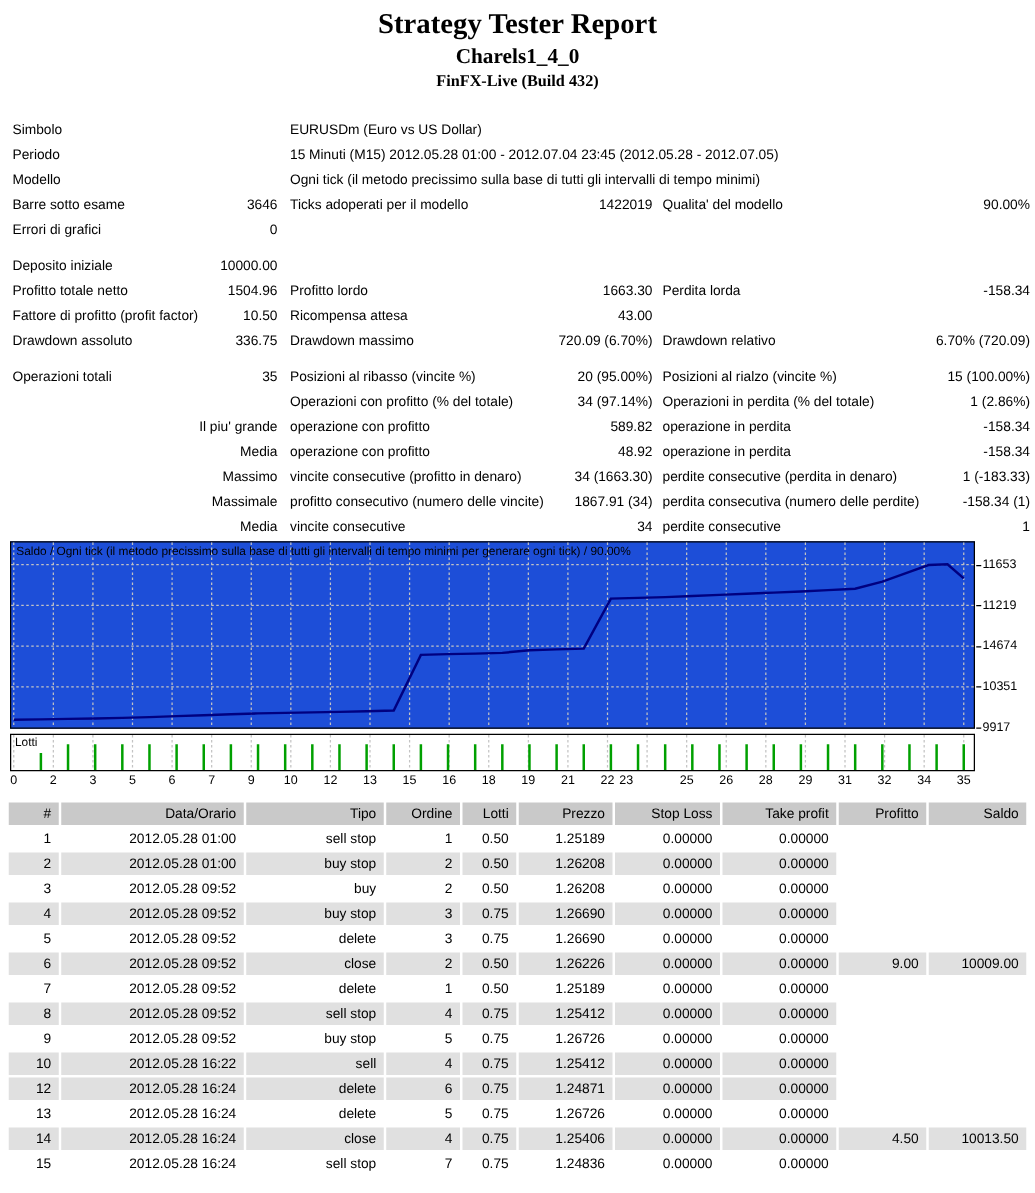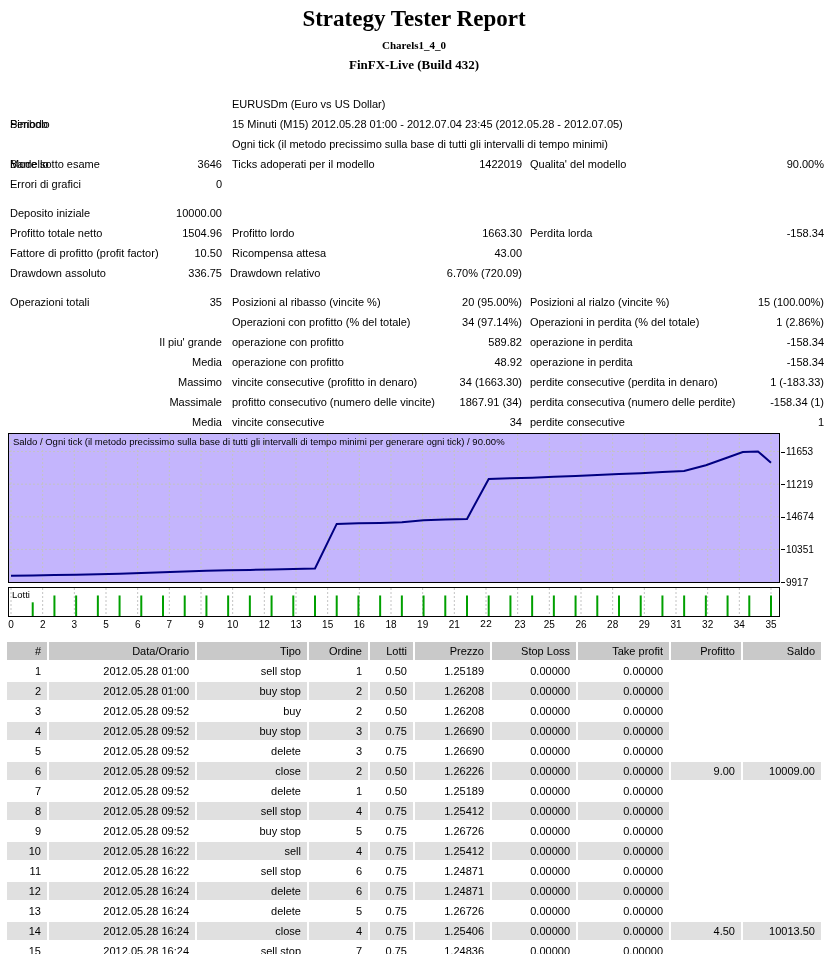--- a/index.html
+++ b/index.html
@@ -4,35 +4,35 @@
 <style>
   html,body{margin:0;padding:0;}
   body{
     width:828px;height:954px;background:#ffffff;color:#000;
     font-family:"Liberation Sans", sans-serif;font-size:11px;
     overflow:hidden;position:relative;
   }
   
   .report-header{text-align:center;font-family:"Liberation Serif", serif;font-weight:bold;}
   .report-header .t1{font-size:23px;margin:6px 0 0;line-height:26px;}
-  .report-header .t2{font-size:11px;margin:3px 0 0;line-height:20px;}
+  .report-header .t2{font-size:17px;margin:3px 0 0;line-height:20px;}
   .report-header .t3{font-size:13px;margin:2px 0 0;line-height:16px;}
   
   .summary-block{margin:0 4px 0 10px;}
   .summary-block.gap{margin-top:9px;}
   .srow{display:grid;grid-template-columns:212px 300px 1fr;height:20px;line-height:20px;}
   .scell{display:flex;justify-content:space-between;white-space:nowrap;overflow:visible;}
   .scell.c2{padding-left:10px;}
   .scell.c3{padding-left:8px;}
   .scell .lab{text-align:left;}
   .scell .val{margin-left:auto;text-align:right;}
   .scell.widecell{grid-column:2/4;padding-left:10px;justify-content:flex-start;}
   
   .chart-wrap{position:relative;margin-top:1px;height:200px;}
-  .plot-box{position:absolute;left:8px;top:0;width:772px;height:150px;border:1px solid #000;background:#c4b5fd;box-sizing:border-box;}
+  .plot-box{position:absolute;left:8px;top:0;width:772px;height:150px;border:1px solid #000;background:#1d4ed8;box-sizing:border-box;}
   .plot-title{position:absolute;left:4px;top:2px;font-size:9.5px;white-space:nowrap;z-index:3;}
   .ylab{position:absolute;left:786px;font-size:10px;line-height:11px;}
   .ytickmark{position:absolute;width:4px;height:1px;background:#000;left:781px;}
   .lotti-box{position:absolute;left:8px;top:154px;width:772px;height:30px;border:1px solid #000;background:#fff;box-sizing:border-box;}
   .lotti-label{position:absolute;left:3px;top:1px;font-size:9.5px;z-index:3;}
   .xlabels{position:absolute;left:0;top:186px;width:828px;height:14px;}
   .xlab{position:absolute;top:0;font-size:10px;transform:translateX(-50%);}
   
   table.trades{margin:7px 5px 0;width:818px;table-layout:fixed;border-collapse:separate;border-spacing:2px;}
   table.trades td,table.trades th{
@@ -48,42 +48,42 @@
 
 <div class="report-header">
   <div class="t1">Strategy Tester Report</div>
   <div class="t2">Charels1_4_0</div>
   <div class="t3">FinFX-Live (Build 432)</div>
 </div>
 
 <div id="summary-root">
     <div class="summary-block" style="margin-top: 21px;">
       <div class="srow">
+        <div class="scell c1">
+          <span class="lab">Simbolo</span>
+        </div>
         <div class="scell widecell">
           <span class="lab">EURUSDm (Euro vs US Dollar)</span>
         </div>
-        <div class="scell c1">
-          <span class="lab">Simbolo</span>
-        </div>
       </div>
       <div class="srow">
         <div class="scell c1">
           <span class="lab">Periodo</span>
         </div>
         <div class="scell widecell">
           <span class="lab">15 Minuti (M15) 2012.05.28 01:00 - 2012.07.04 23:45 (2012.05.28 - 2012.07.05)</span>
         </div>
       </div>
       <div class="srow">
+        <div class="scell c1">
+          <span class="lab">Modello</span>
+        </div>
         <div class="scell widecell">
           <span class="lab">Ogni tick (il metodo precissimo sulla base di tutti gli intervalli di tempo minimi)</span>
         </div>
-        <div class="scell c1">
-          <span class="lab">Modello</span>
-        </div>
       </div>
       <div class="srow">
         <div class="scell c1">
           <span class="lab">Barre sotto esame</span>
           <span class="val">3646</span>
         </div>
         <div class="scell c2">
           <span class="lab">Ticks adoperati per il modello</span>
           <span class="val">1422019</span>
         </div>
@@ -132,20 +132,24 @@
         <div class="scell c2">
           <span class="lab">Ricompensa attesa</span>
           <span class="val">43.00</span>
         </div>
         <div class="scell c3"></div>
       </div>
       <div class="srow">
         <div class="scell c1">
           <span class="lab">Drawdown assoluto</span>
           <span class="val">336.75</span>
+        </div>
+        <div class="scell c2">
+          <span class="lab">Drawdown massimo</span>
+          <span class="val">720.09 (6.70%)</span>
         </div>
         <div class="scell c3">
           <span class="lab">Drawdown relativo</span>
           <span class="val">6.70% (720.09)</span>
         </div>
       </div>
     </div>
     <div class="summary-block gap">
       <div class="srow">
         <div class="scell c1">
@@ -362,22 +366,22 @@
       <span class="xlab" style="left: 169.333px;">7</span>
       <span class="xlab" style="left: 201px;">9</span>
       <span class="xlab" style="left: 232.667px;">10</span>
       <span class="xlab" style="left: 264.333px;">12</span>
       <span class="xlab" style="left: 296px;">13</span>
       <span class="xlab" style="left: 327.667px;">15</span>
       <span class="xlab" style="left: 359.333px;">16</span>
       <span class="xlab" style="left: 391px;">18</span>
       <span class="xlab" style="left: 422.667px;">19</span>
       <span class="xlab" style="left: 454.333px;">21</span>
-      <span class="xlab" style="left: 486px; font-family: Liberation Mono, monospace;">22</span>
-      <span class="xlab" style="left: 520px;">23</span>
+      <span class="xlab" style="left: 486px;">22</span>
+      <span class="xlab" style="left: 501px;">23</span>
       <span class="xlab" style="left: 549.333px;">25</span>
       <span class="xlab" style="left: 581px;">26</span>
       <span class="xlab" style="left: 612.667px;">28</span>
       <span class="xlab" style="left: 644.333px;">29</span>
       <span class="xlab" style="left: 676px;">31</span>
       <span class="xlab" style="left: 707.667px;">32</span>
       <span class="xlab" style="left: 739.333px;">34</span>
       <span class="xlab" style="left: 771px;">35</span>
     </div>
 </div>
@@ -523,32 +527,20 @@
         <td>2012.05.28 16:22</td>
         <td>sell</td>
         <td>4</td>
         <td>0.75</td>
         <td>1.25412</td>
         <td>0.00000</td>
         <td>0.00000</td>
         <td class="nobg"></td>
         <td class="nobg"></td>
       </tr>
-      <tr class="odd">
-        <td>11</td>
-        <td>2012.05.28 16:22</td>
-        <td>sell stop</td>
-        <td>6</td>
-        <td>0.75</td>
-        <td>1.24871</td>
-        <td>0.00000</td>
-        <td>0.00000</td>
-        <td class="nobg"></td>
-        <td class="nobg"></td>
-      </tr>
       <tr class="even">
         <td>12</td>
         <td>2012.05.28 16:24</td>
         <td>delete</td>
         <td>6</td>
         <td>0.75</td>
         <td>1.24871</td>
         <td>0.00000</td>
         <td>0.00000</td>
         <td class="nobg"></td>

